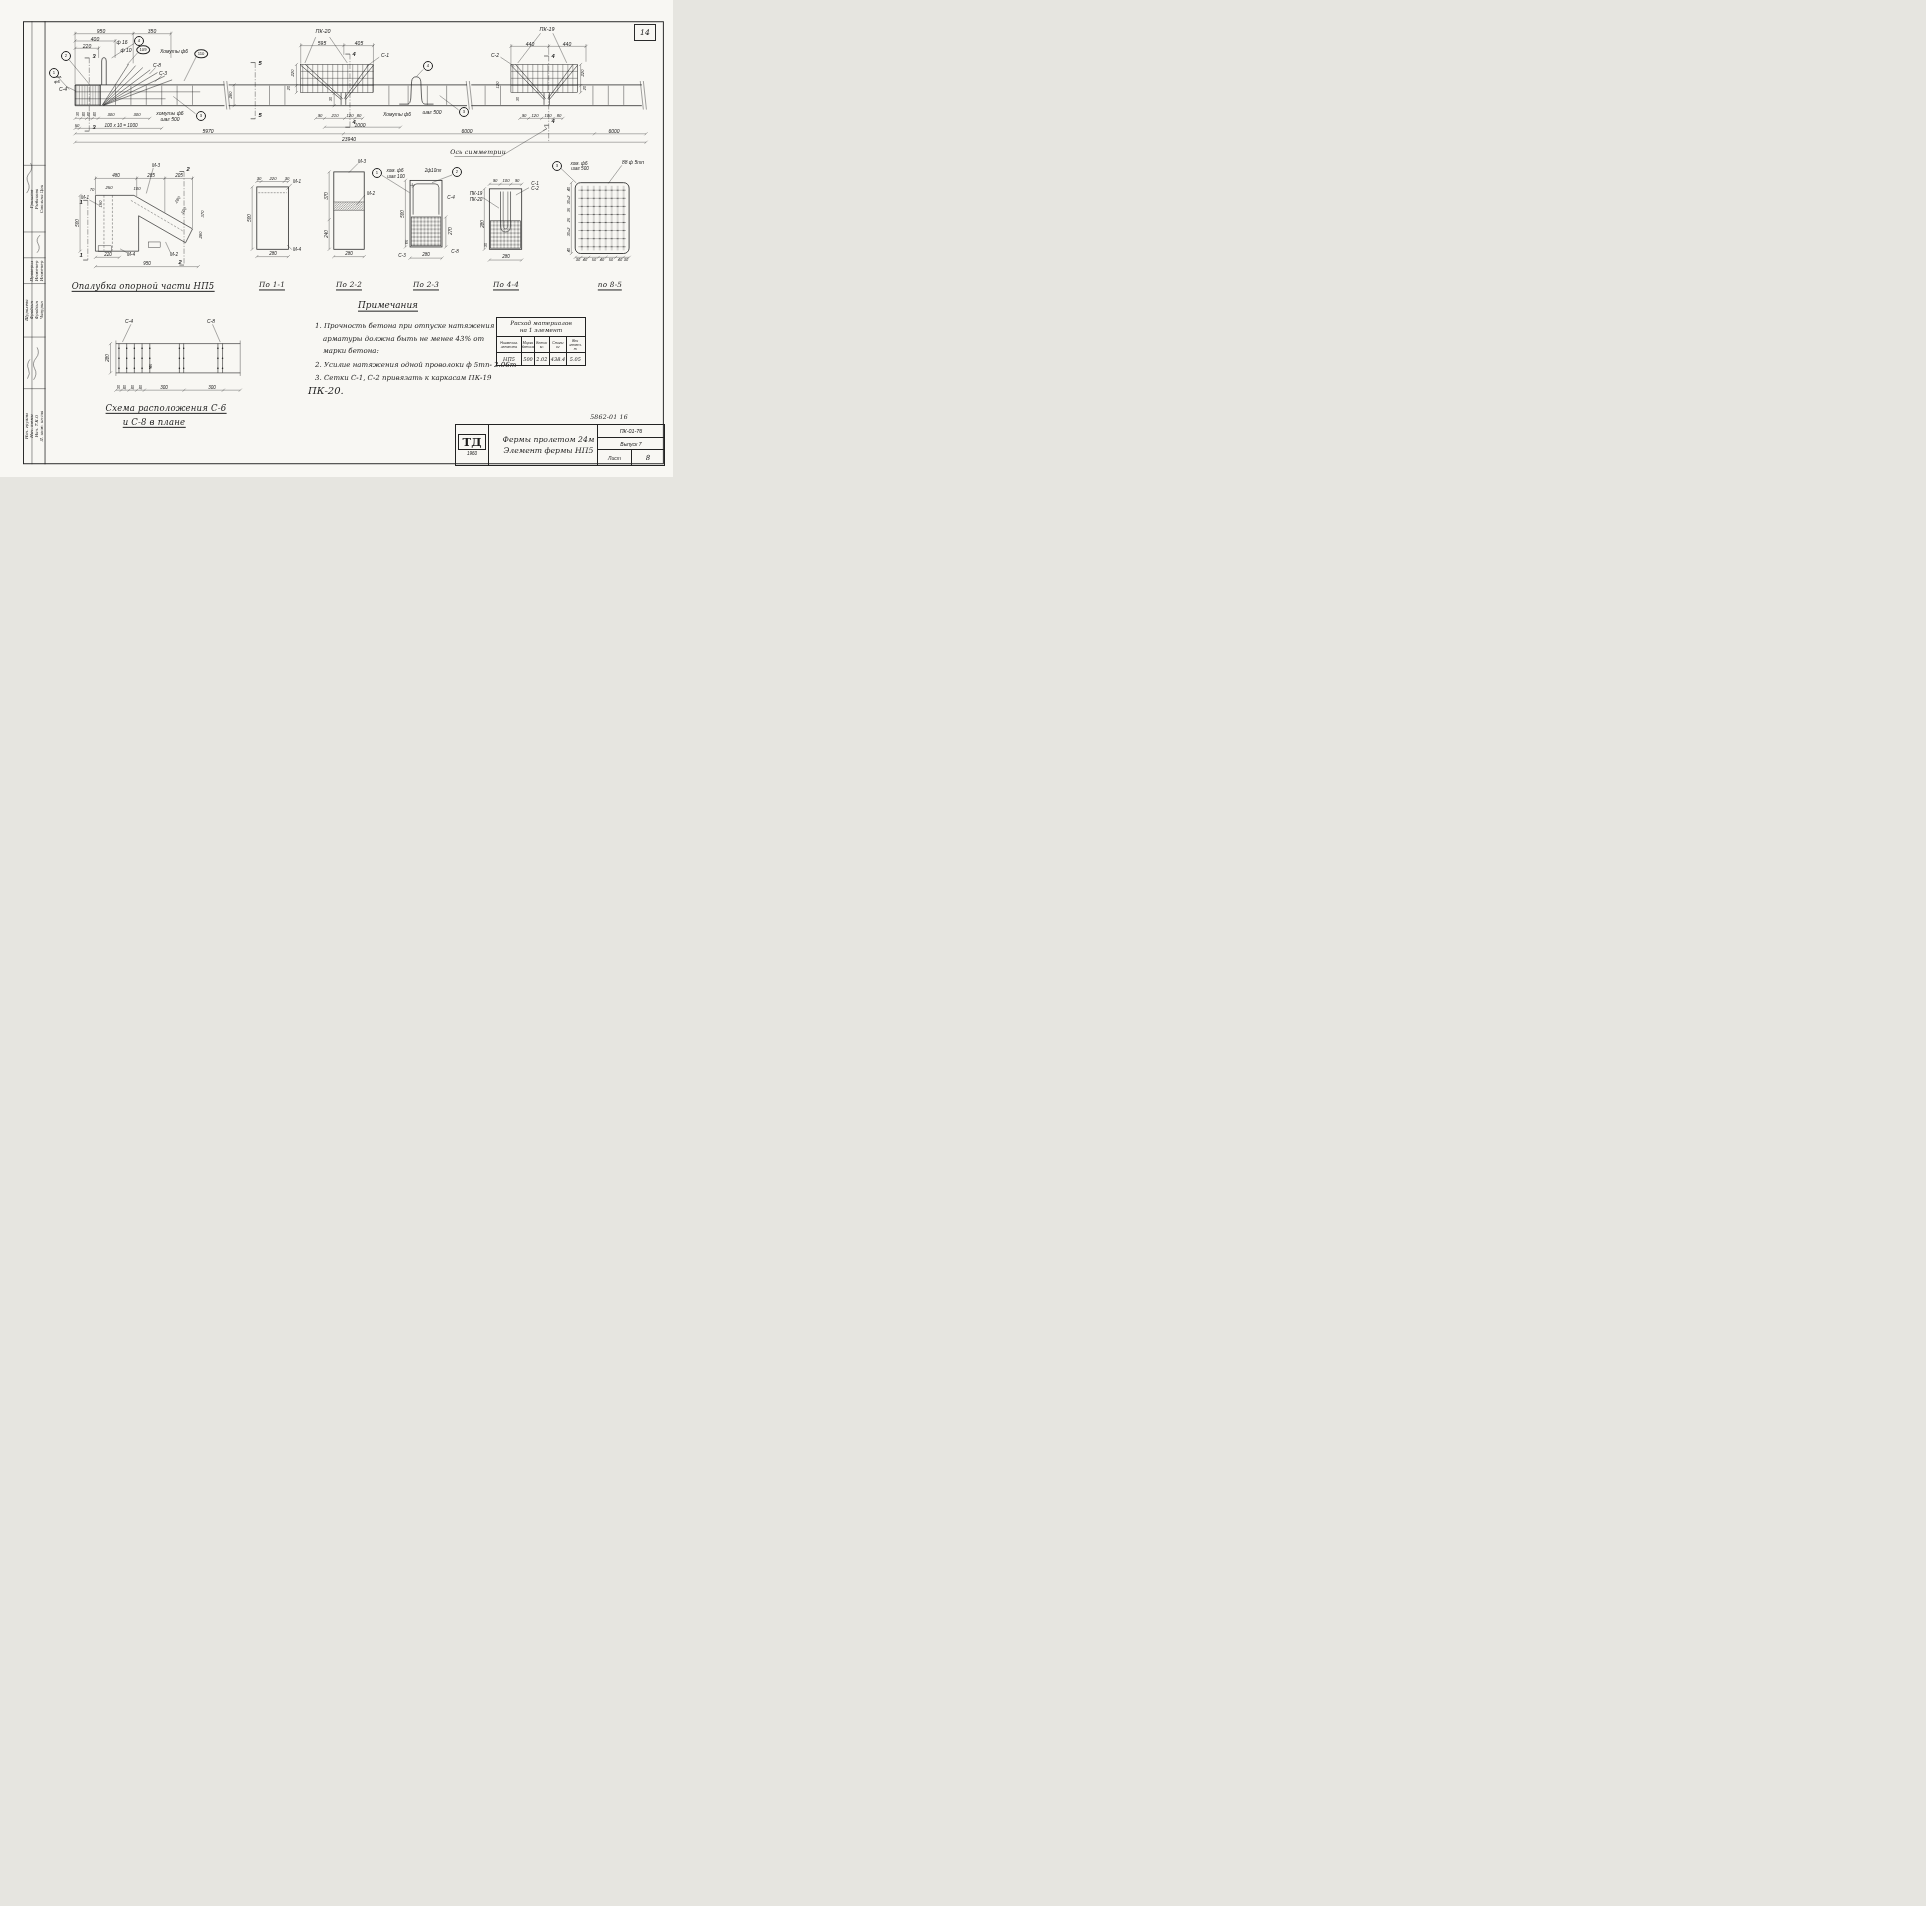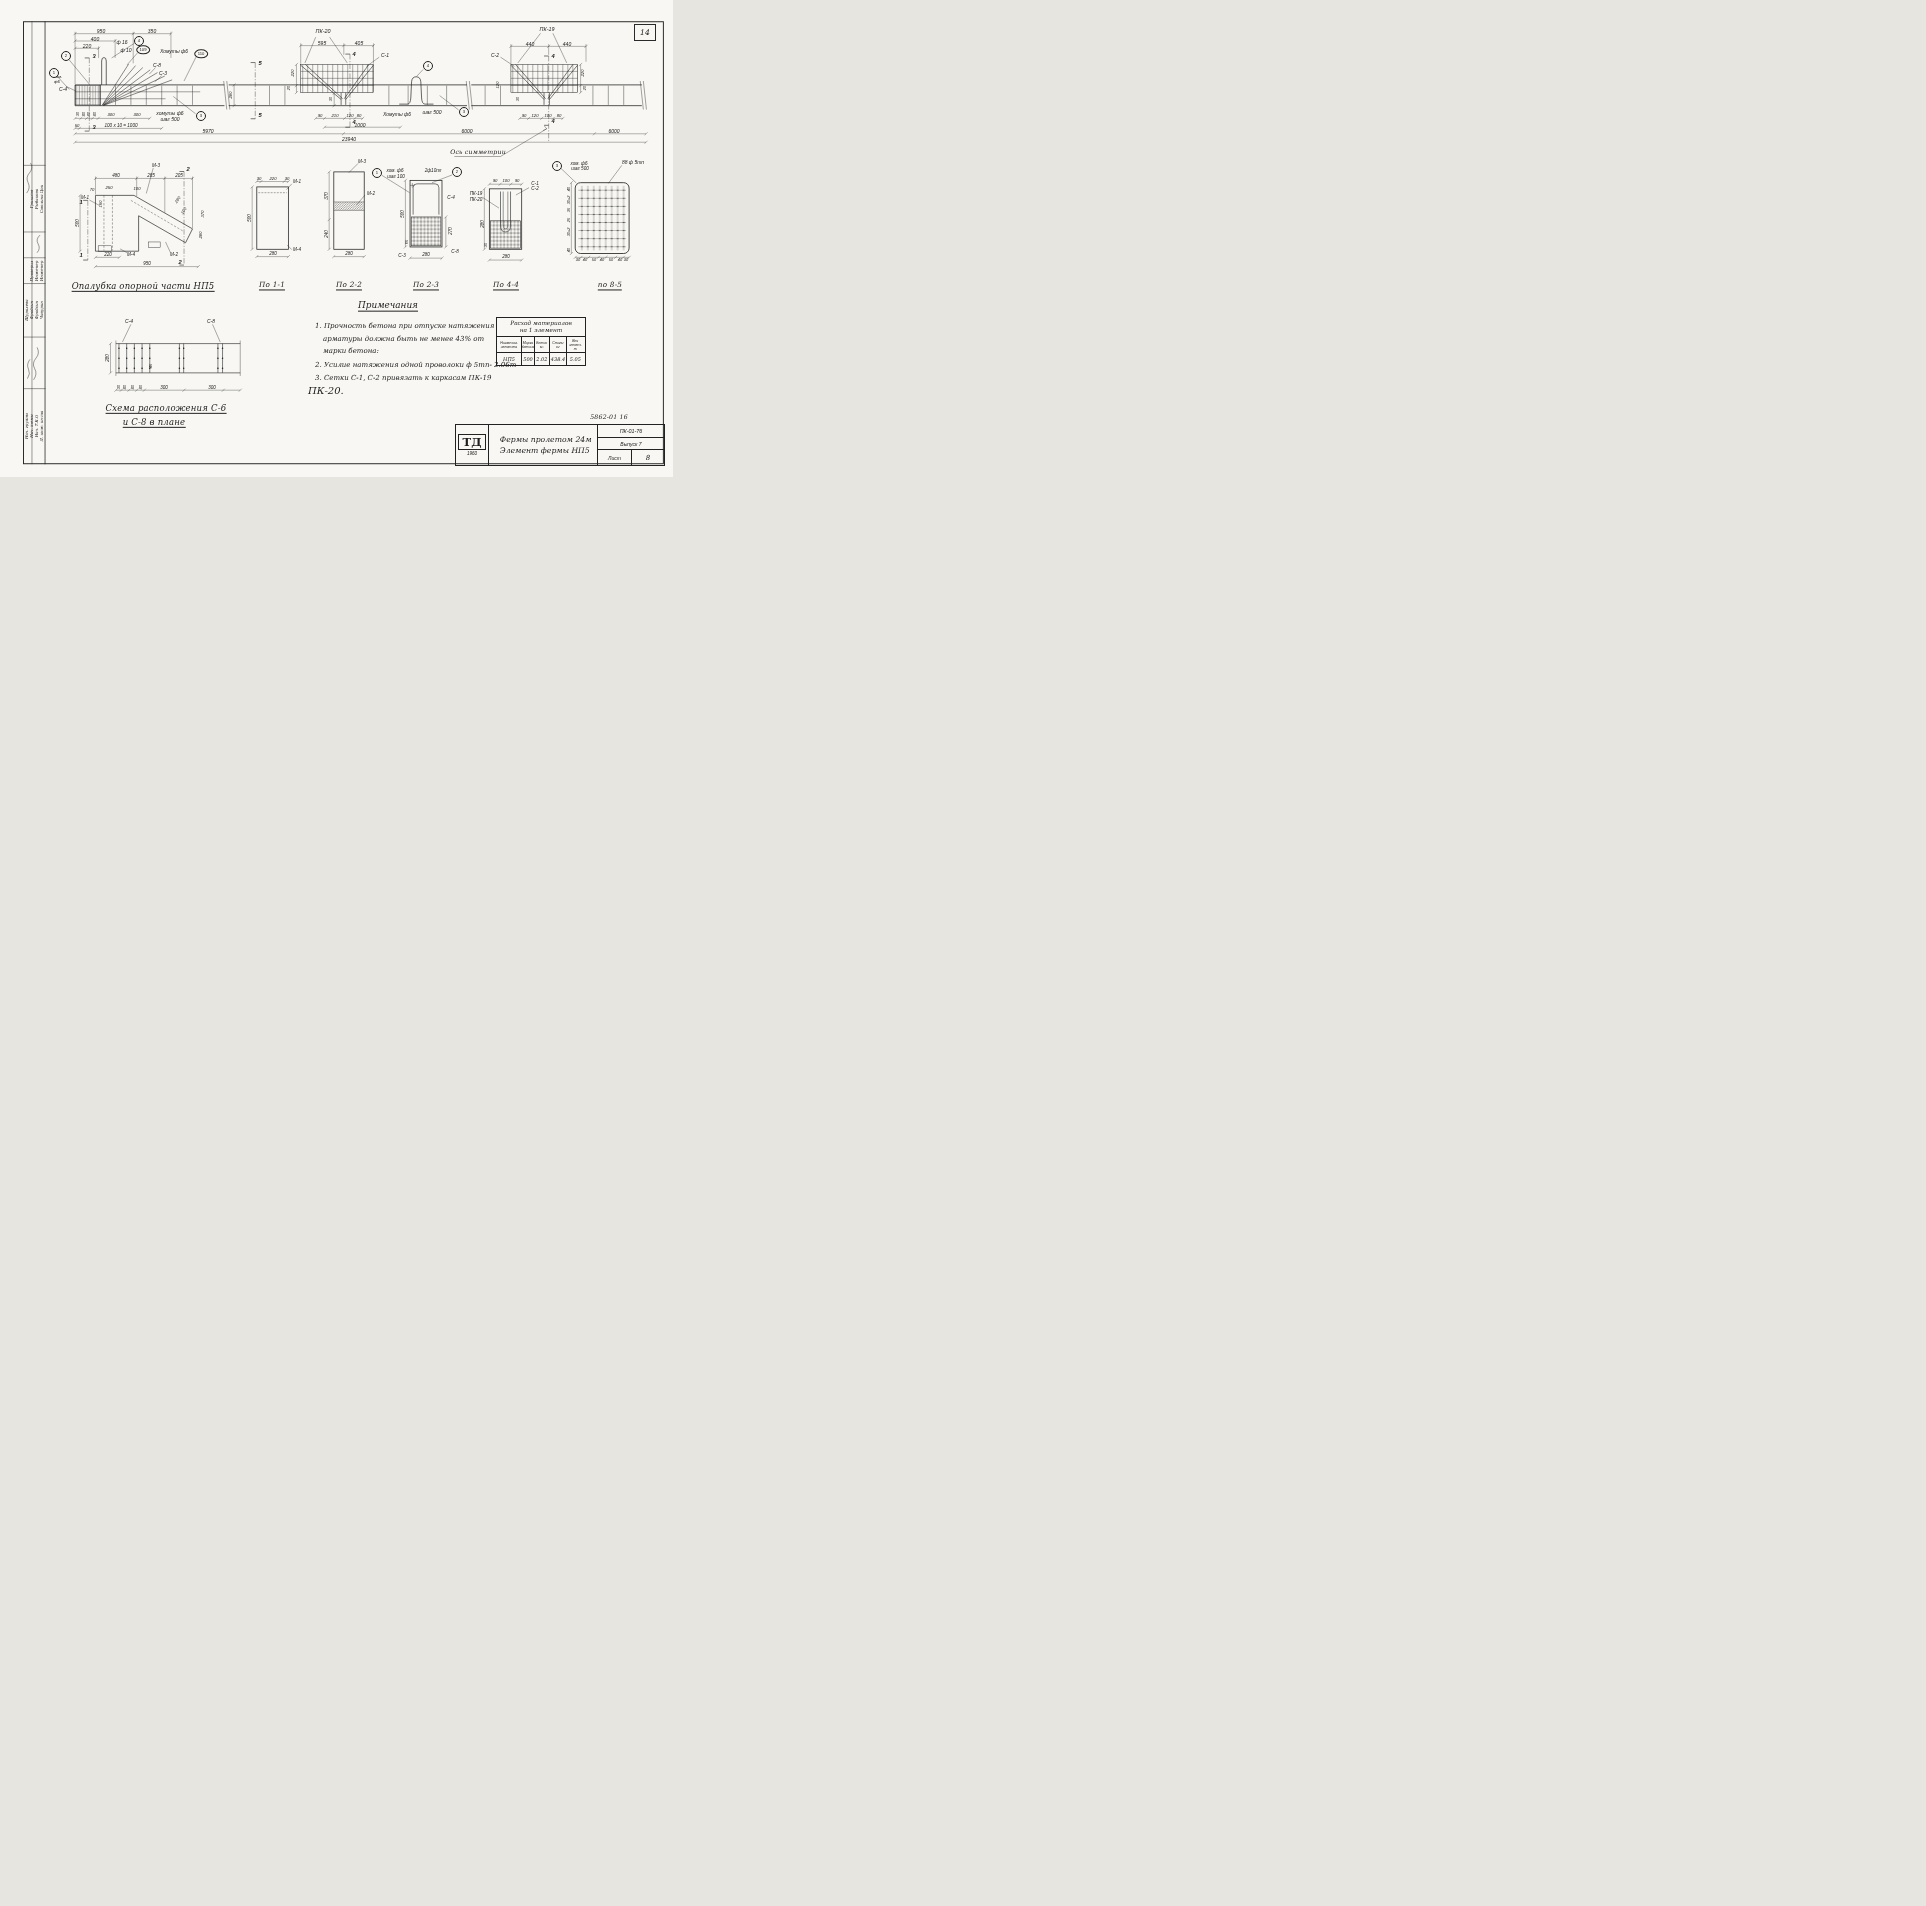--- a/index.html
+++ b/index.html
@@ -28,21 +28,21 @@
              font-family:"DejaVu Serif",serif;font-style:italic;font-size:5.8px;line-height:1.3;}
   .mat-head,.mat-row{display:grid;grid-template-columns:25px 13px 14.6px 17.7px 16px;}
   .mat-head{border-bottom:0.5px solid #222;}
   .mat-head .c{font-size:3.5px;font-style:italic;text-align:center;border-right:0.4px solid #222;
                padding:0.8px 0.4px;white-space:pre-line;line-height:1.15;min-height:14px;
                display:flex;align-items:center;justify-content:center;}
   .mat-row .c{font-size:5px;text-align:center;border-right:0.4px solid #222;padding:2.7px 0;
               font-family:"DejaVu Serif",serif;font-style:italic;}
   .mat .c:last-child{border-right:none;}
 
-  .tb{position:absolute;left:455px;top:424px;width:208px;height:40px;border:1px solid #222;display:flex;}
+  .tb{position:absolute;left:455px;top:424px;width:208px;height:40px;border:1px solid #222;display:flex;text-align:center;}
   .tb-logo{width:32px;border-right:0.8px solid #222;display:flex;flex-direction:column;
            align-items:center;justify-content:center;gap:1.2px;}
   .tb-logo-txt{font-family:"DejaVu Serif",serif;font-weight:bold;font-size:11.6px;
                border:0.8px solid #222;padding:0.4px 3.1px;line-height:1.1;}
   .tb-logo-yr{font-size:4.6px;font-style:italic;}
   .tb-mid{flex:1;border-right:0.8px solid #222;display:flex;flex-direction:column;justify-content:center;
           padding-left:10.8px;gap:2.7px;font-family:"DejaVu Serif",serif;font-style:italic;font-size:7.7px;}
   .tb-right{width:66px;display:flex;flex-direction:column;}
   .tb-r1{height:12.3px;border-bottom:0.6px solid #222;display:flex;align-items:center;justify-content:center;
          font-size:5.4px;font-style:italic;}

